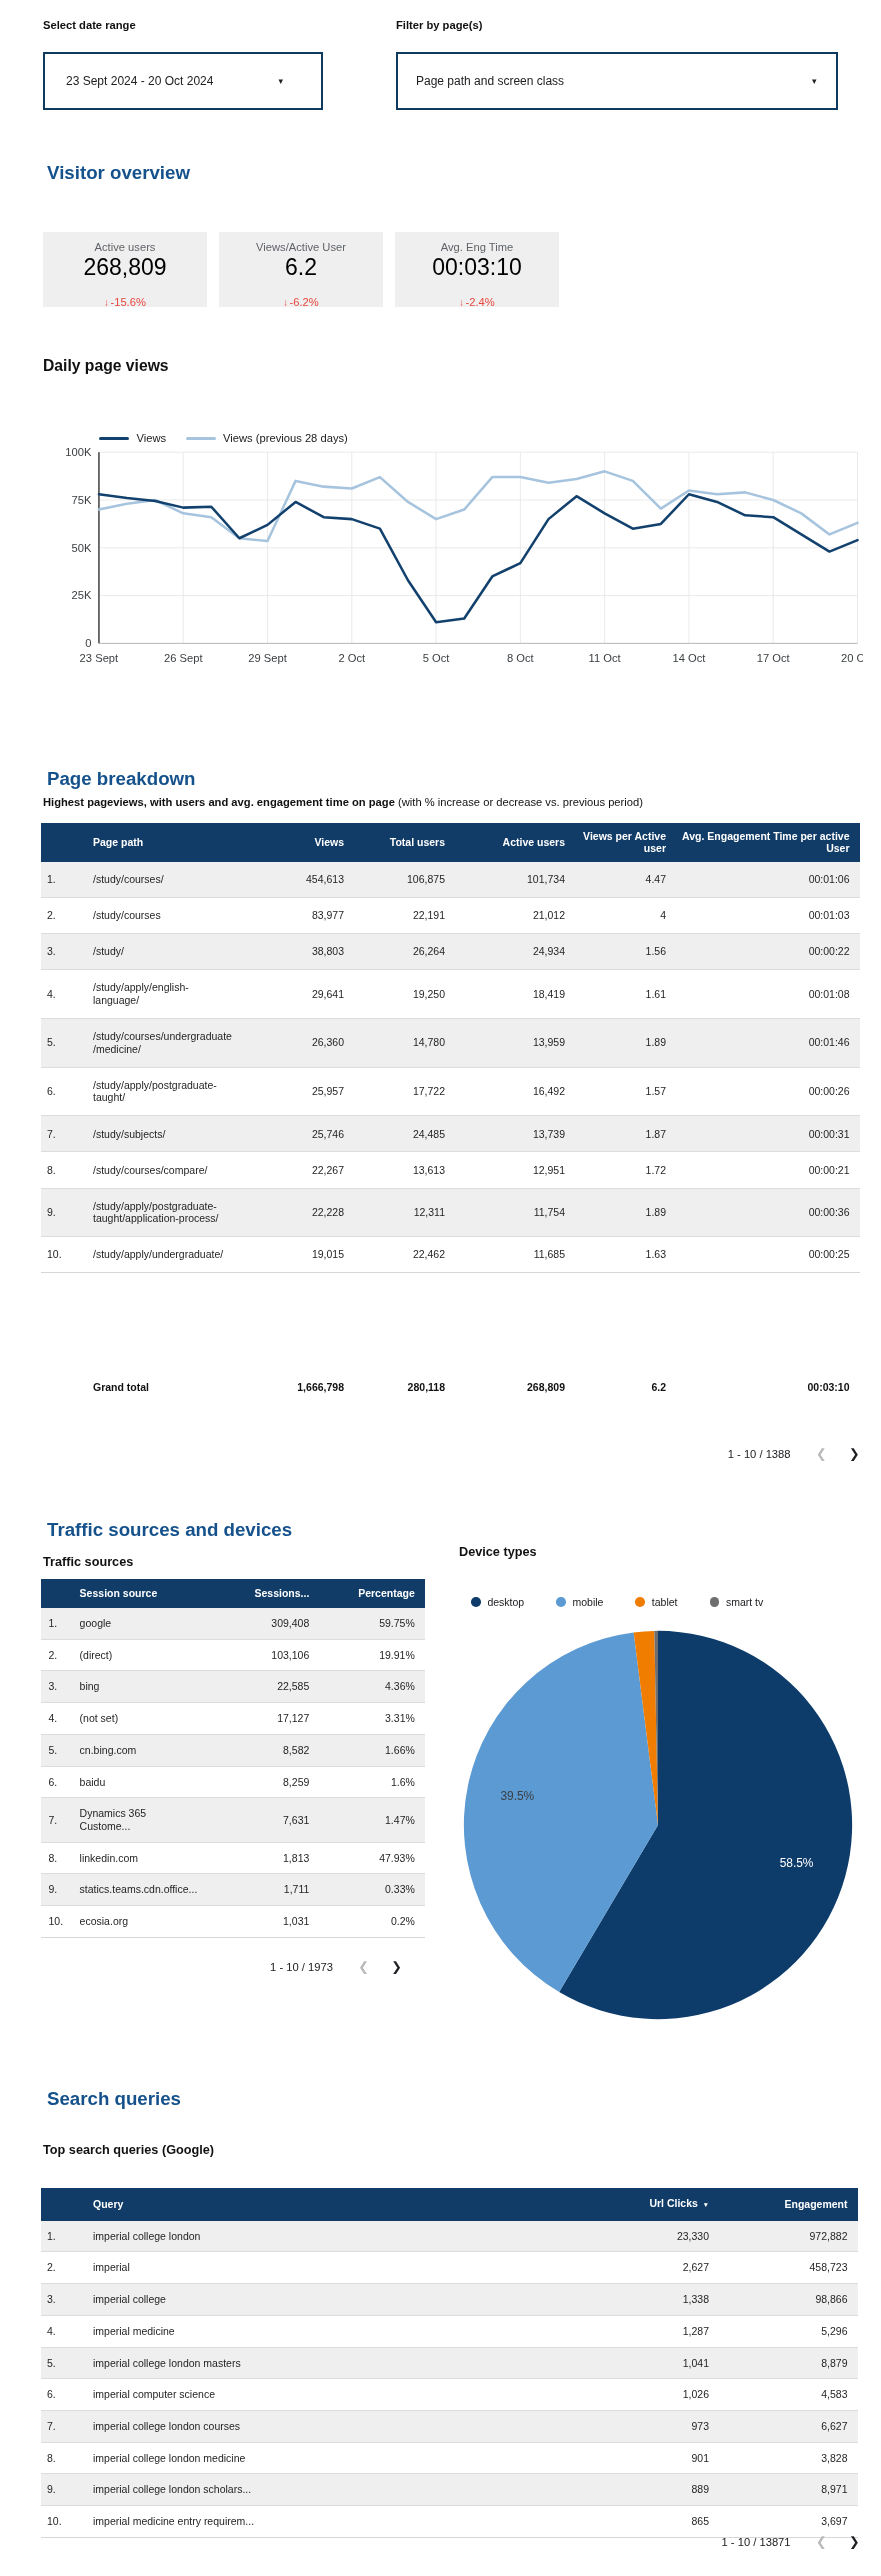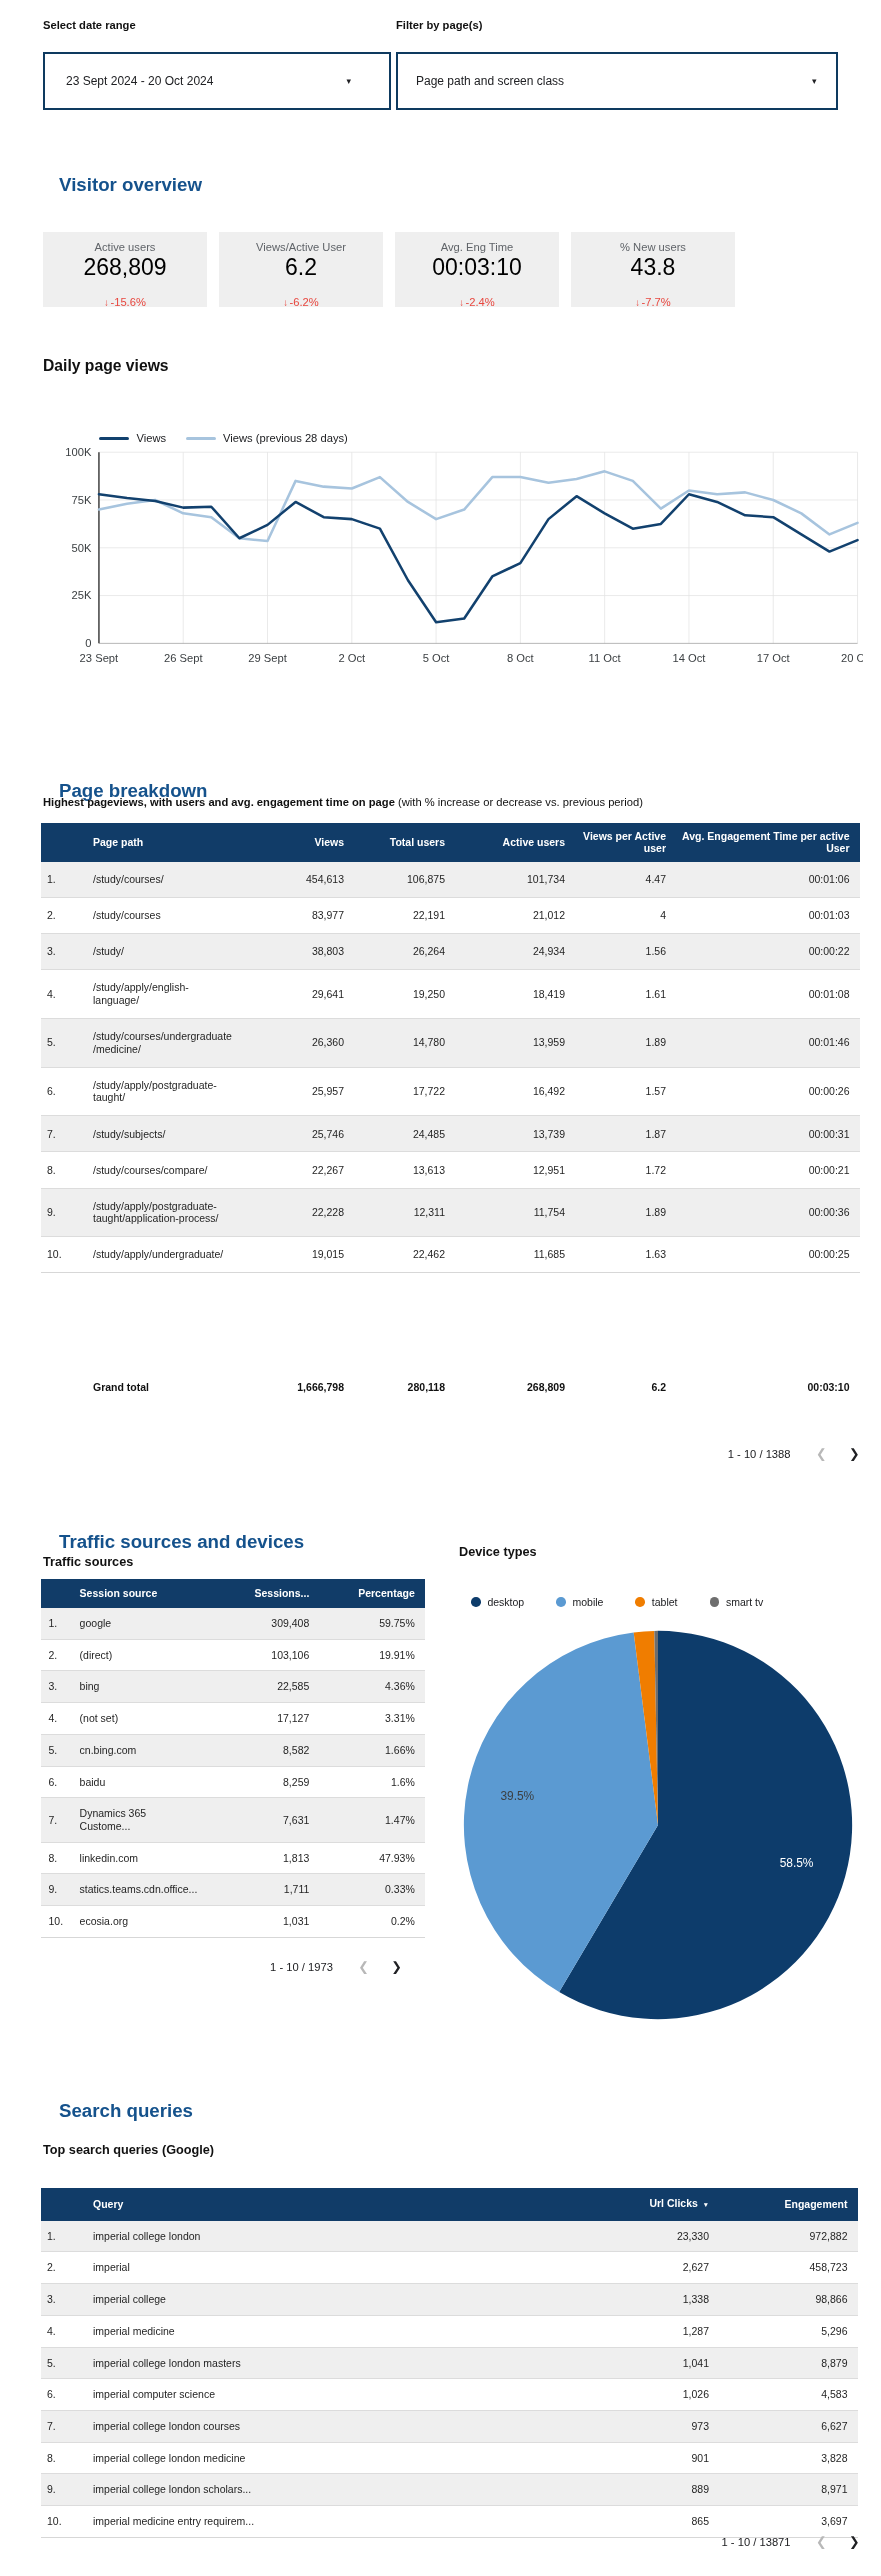--- a/index.html
+++ b/index.html
@@ -3,26 +3,26 @@
 <meta charset="utf-8">
 <style>
   html,body{margin:0;padding:0;background:#fff;}
   .page{position:relative;width:882px;height:2576px;background:#fff;
         font-family:"Liberation Sans",sans-serif;color:#1f1f1f;overflow:hidden;}
   
   .ctrl-label{position:absolute;top:19.4px;font-size:11.2px;font-weight:700;color:#111;}
   .lbl-date{left:43px;} .lbl-filter{left:396px;}
   .select-box{position:absolute;top:52px;height:58px;border:2.2px solid #0e3a5f;background:#fff;
               box-sizing:border-box;display:flex;align-items:center;justify-content:space-between;cursor:pointer;}
-  .box-date{left:43px;width:348px;padding:0 38px 0 21px;}
+  .box-date{left:43px;width:280px;padding:0 38px 0 21px;}
   .box-filter{left:396px;width:442px;padding:0 19.4px 0 18px;}
   .select-value{font-size:12px;color:#202124;}
   .caret{font-size:9px;color:#202124;}
   
-  .sec-title{position:absolute;margin:16px;font-size:18.7px;font-weight:700;color:#15528c;}
+  .sec-title{position:absolute;margin:4px;font-size:18.7px;font-weight:700;color:#15528c;}
   .t-visitor{left:43px;top:158px;} .t-breakdown{left:43px;top:764px;}
   .t-traffic{left:43px;top:1515px;} .t-search{left:43px;top:2084px;}
   .sub-head{position:absolute;margin:0;font-size:12.7px;font-weight:700;color:#111;}
   .t-ts{left:43px;top:1555px;} .t-dt{left:459px;top:1545px;} .t-sq{left:43px;top:2143px;}
   
   .cards{position:absolute;left:43px;top:232px;display:flex;gap:12px;}
   .card{width:164px;height:75px;background:#efefef;text-align:center;box-sizing:border-box;padding-top:9px;}
   .card-label{font-size:11.2px;color:#5f6368;}
   .card-value{font-size:23px;color:#000;margin-top:0.7px;}
   .card-change{font-size:11.2px;color:#e8473f;margin-top:15px;}
@@ -107,25 +107,20 @@
       </div>
       <div class="card">
         <div class="card-label">Views/Active User</div>
         <div class="card-value">6.2</div>
         <div class="card-change"><span class="arrow">↓</span><span>-6.2%</span></div>
       </div>
       <div class="card">
         <div class="card-label">Avg. Eng Time</div>
         <div class="card-value">00:03:10</div>
         <div class="card-change"><span class="arrow">↓</span><span>-2.4%</span></div>
-      </div>
-      <div class="card">
-        <div class="card-label">% New users</div>
-        <div class="card-value">43.8</div>
-        <div class="card-change"><span class="arrow">↓</span><span>-7.7%</span></div>
       </div>
     </div>
 
   <h3 class="chart-title">Daily page views</h3>
   <div class="line-legend" id="lineLegend">
       <span class="item">
         <span class="sw" style="background: rgb(18, 65, 110);"></span>
         <span>Views</span>
       </span>
       <span class="item">

